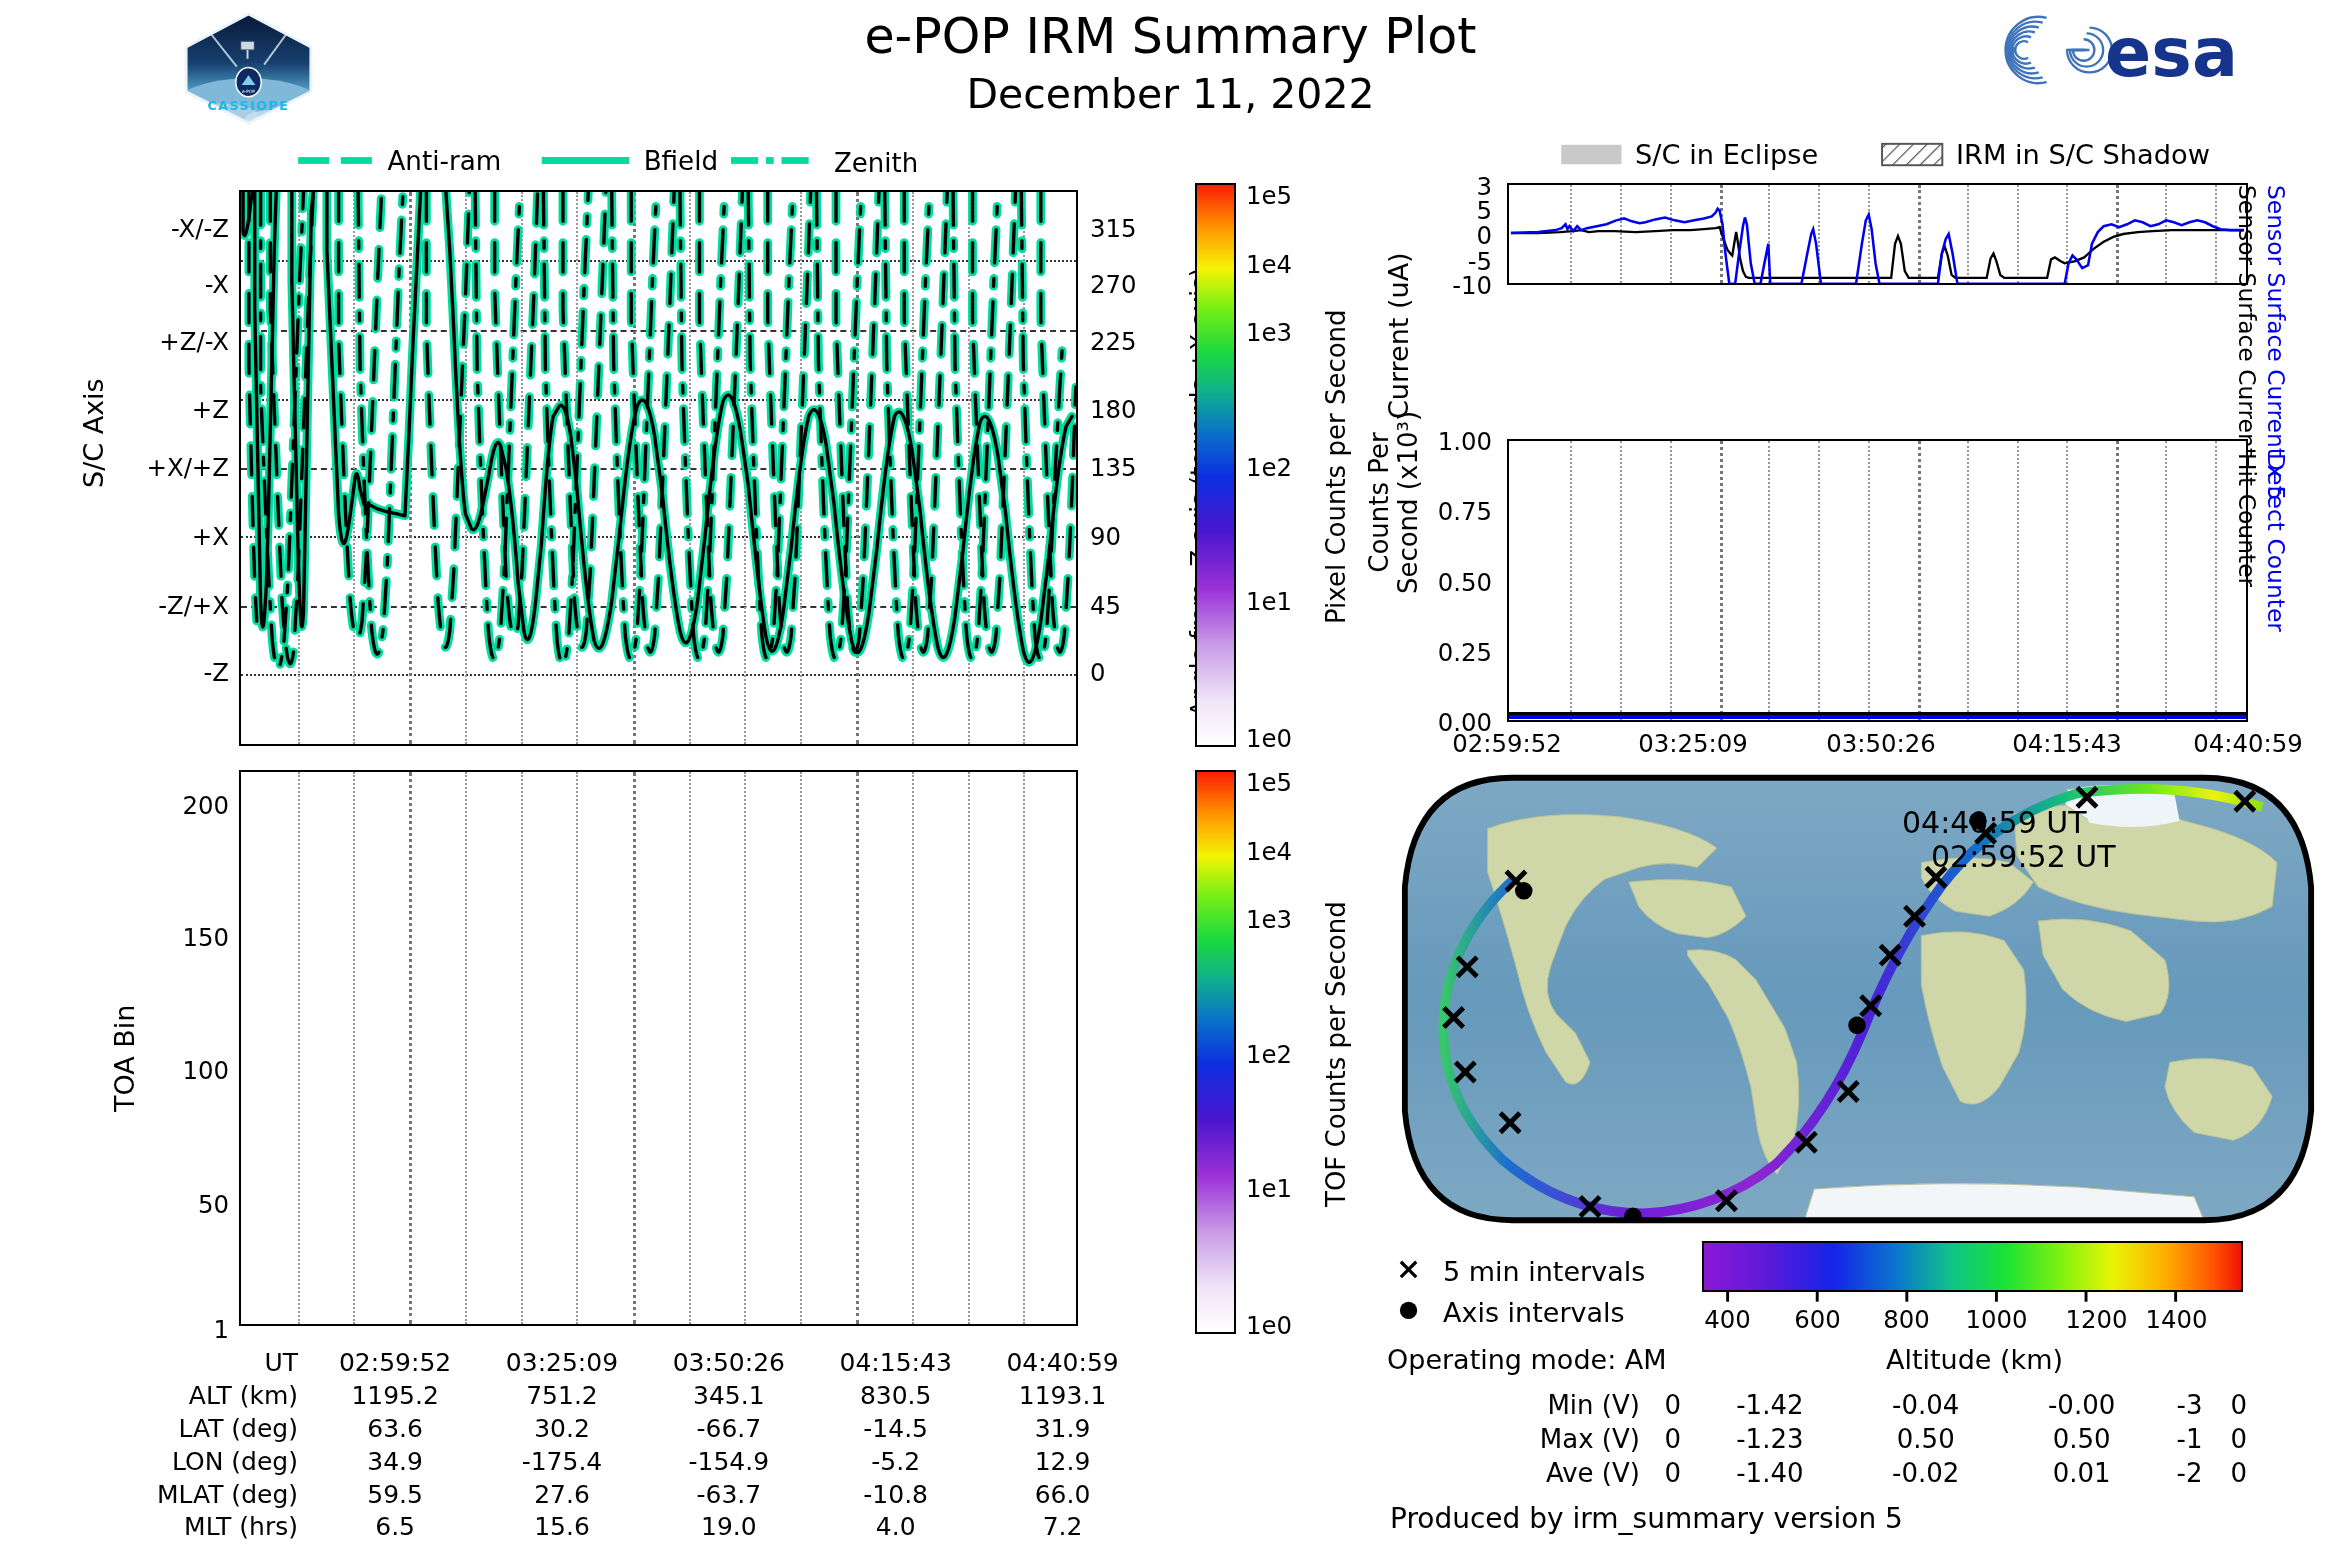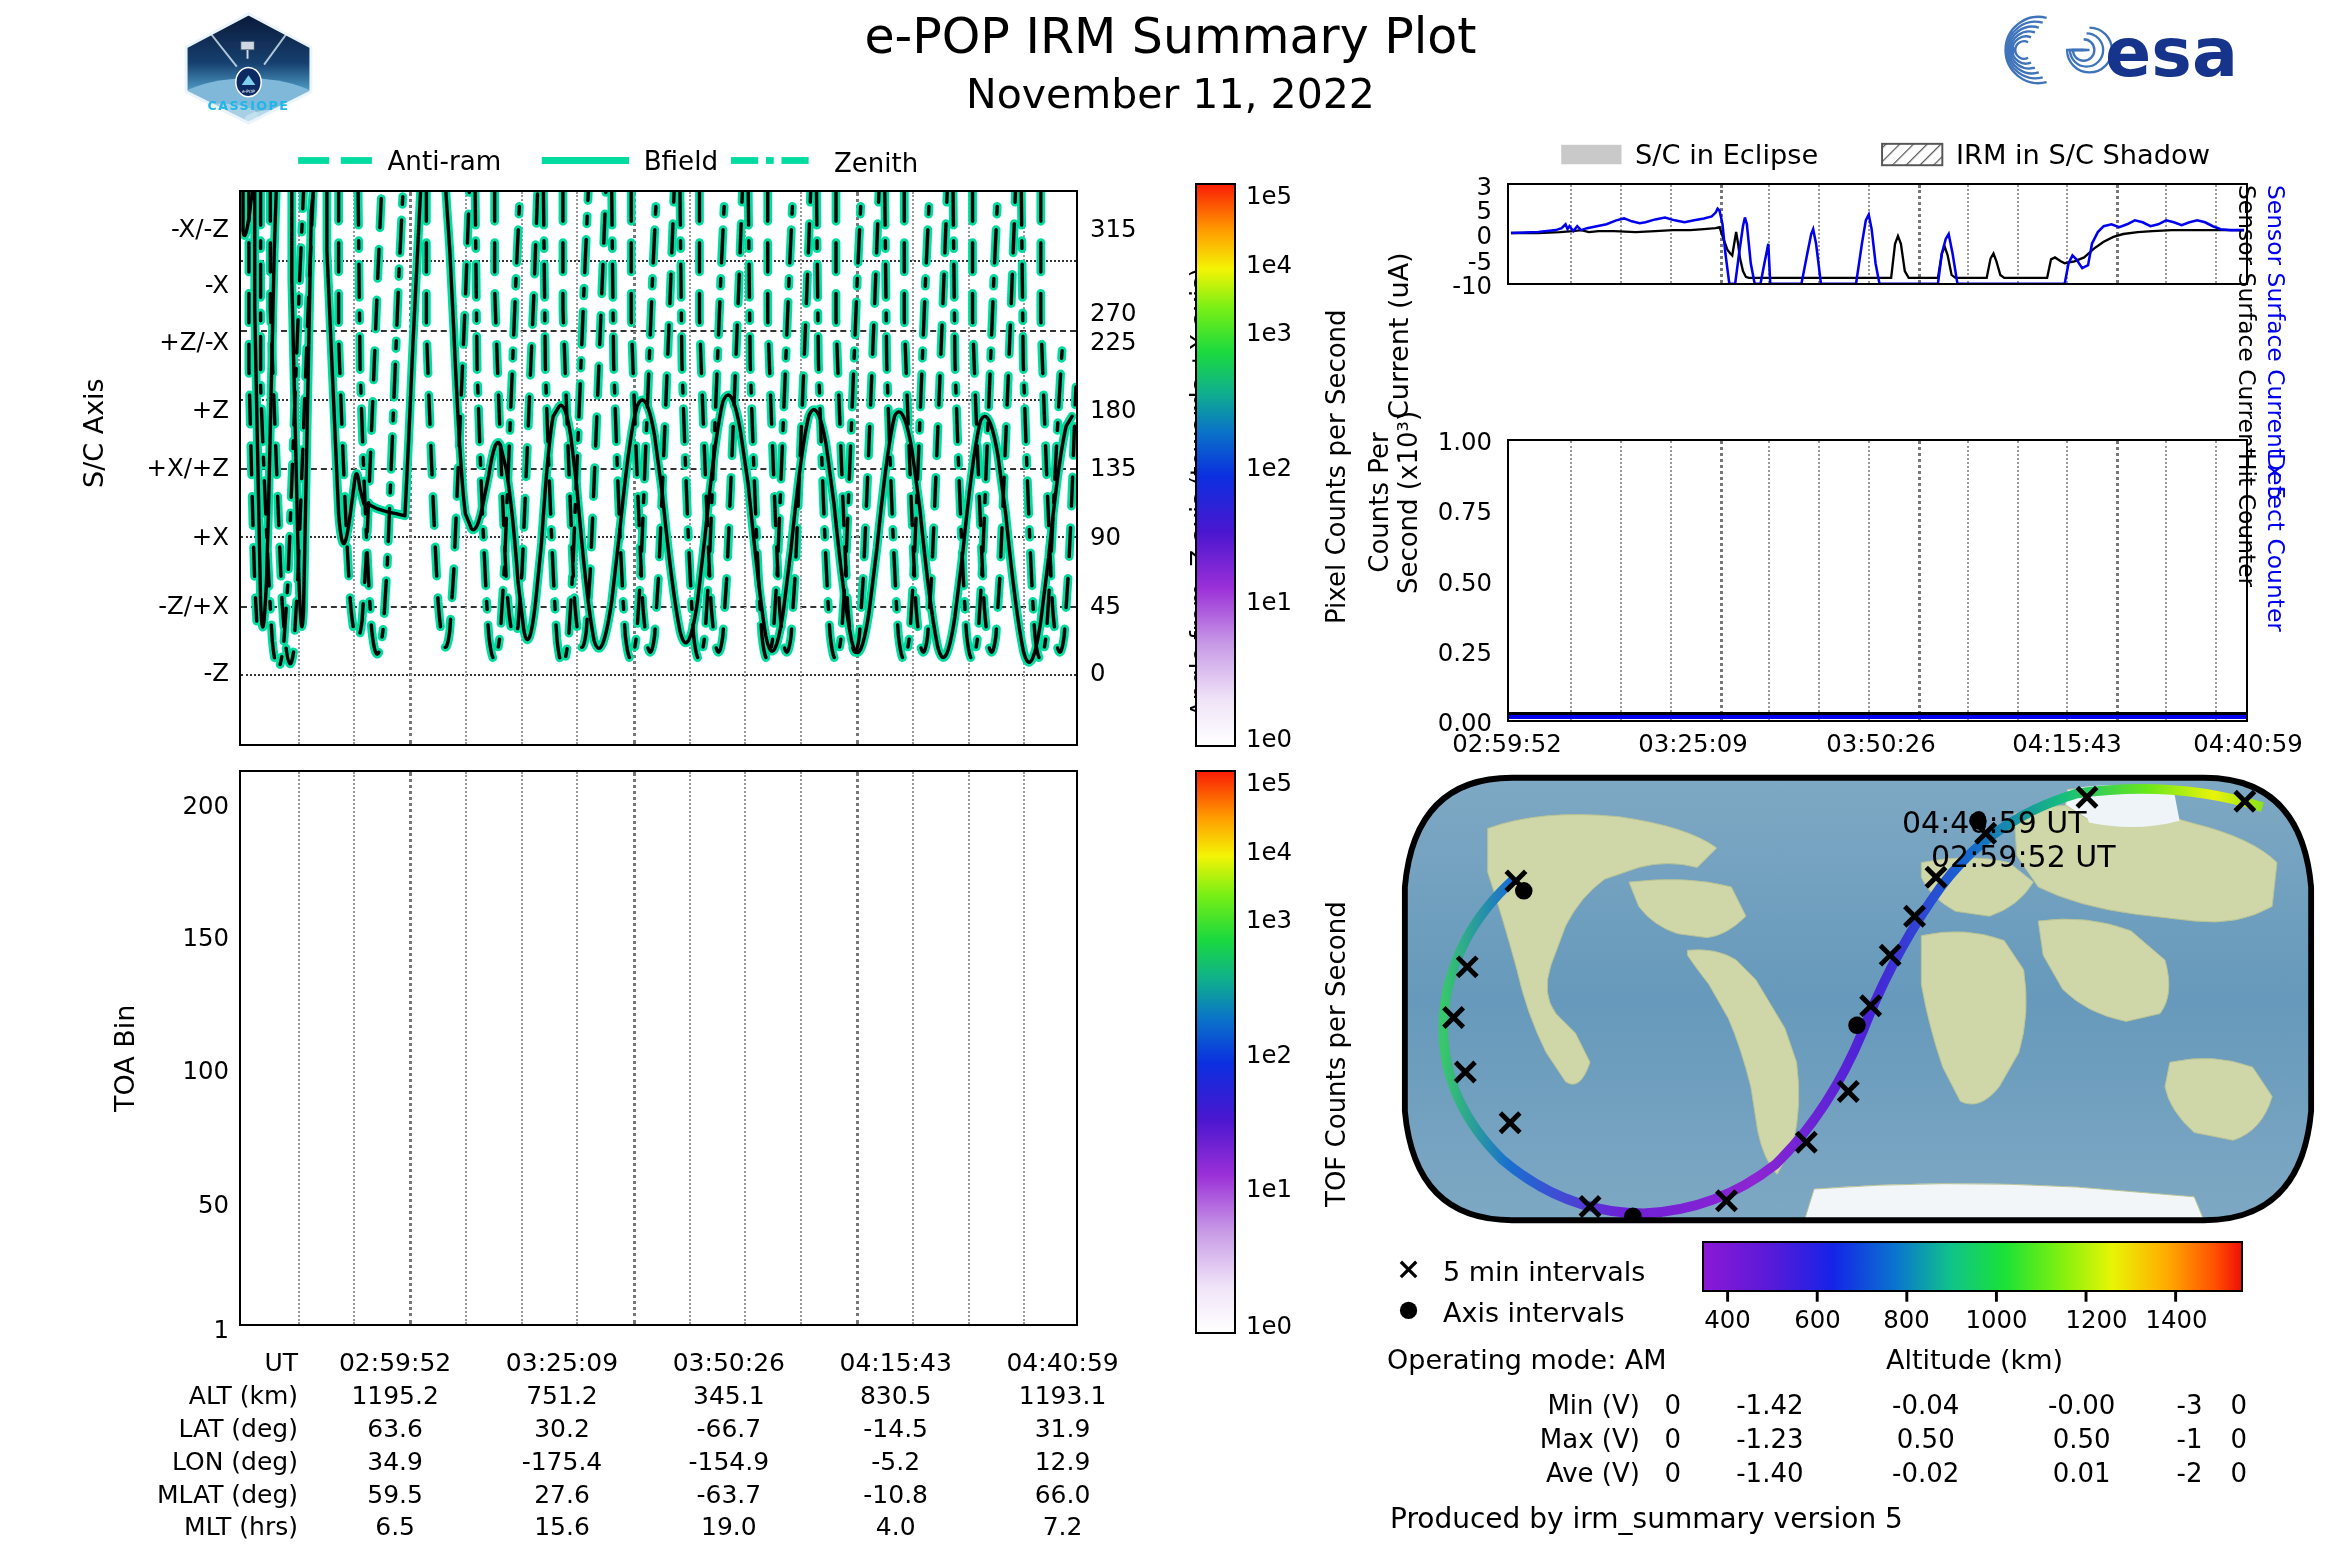--- a/index.html
+++ b/index.html
@@ -21,21 +21,21 @@
   .tbl{position:absolute;font-size:25px;}
   .tbl td{padding:0 0 3.9px 0;white-space:nowrap;}
   .rlab{text-align:right;padding-right:13.7px !important;}
   .num{text-align:center;}
   svg{display:block;}
 </style>
 </head>
 <body>
 
 <div class="abs ttl" style="top:7.8px;left:0;">e-POP IRM Summary Plot</div>
-<div class="abs sub" style="top:70px;left:0;">November 11, 2022</div>
+<div class="abs sub" style="top:70px;left:0;">December 11, 2022</div>
 
 <div class="abs" style="left:180px;top:9.8px;">
  <svg width="137" height="117" viewBox="0 0 140 120">
    <defs>
      <clipPath id="hx">
           <polygon points="70,4 134,38 134,84 70,116 6,84 6,38"></polygon>
         </clipPath>
      <linearGradient id="sky" x1="0" y1="0" x2="0" y2="1">
        <stop offset="0" stop-color="#0a1838"></stop>
           <stop offset="0.45" stop-color="#16406f"></stop>
@@ -294,21 +294,21 @@
 <div class="tickl" style="left:102px;top:214px;width:127px;">-X/-Z</div>
 <div class="tickl" style="left:102px;top:270px;width:127px;">-X</div>
 <div class="tickl" style="left:102px;top:327px;width:127px;">+Z/-X</div>
 <div class="tickl" style="left:102px;top:395px;width:127px;">+Z</div>
 <div class="tickl" style="left:102px;top:453px;width:127px;">+X/+Z</div>
 <div class="tickl" style="left:102px;top:522px;width:127px;">+X</div>
 <div class="tickl" style="left:102px;top:591px;width:127px;">-Z/+X</div>
 <div class="tickl" style="left:102px;top:658px;width:127px;">-Z</div>
 
 <div class="tickr" style="left:1090px;top:214px;">315</div>
-<div class="tickr" style="left:1090px;top:270px;margin-top:28px;">270</div>
+<div class="tickr" style="left:1090px;top:270px;">270</div>
 <div class="tickr" style="left:1090px;top:327px;">225</div>
 <div class="tickr" style="left:1090px;top:395px;">180</div>
 <div class="tickr" style="left:1090px;top:453px;">135</div>
 <div class="tickr" style="left:1090px;top:522px;">90</div>
 <div class="tickr" style="left:1090px;top:591px;">45</div>
 <div class="tickr" style="left:1090px;top:658px;">0</div>
 
 <div class="abs" style="left:1185px;top:717px;">
   <div class="rot90" style="font-size:24.4px;">Angle from -Z axis (towards +X axis)</div>
 </div>

